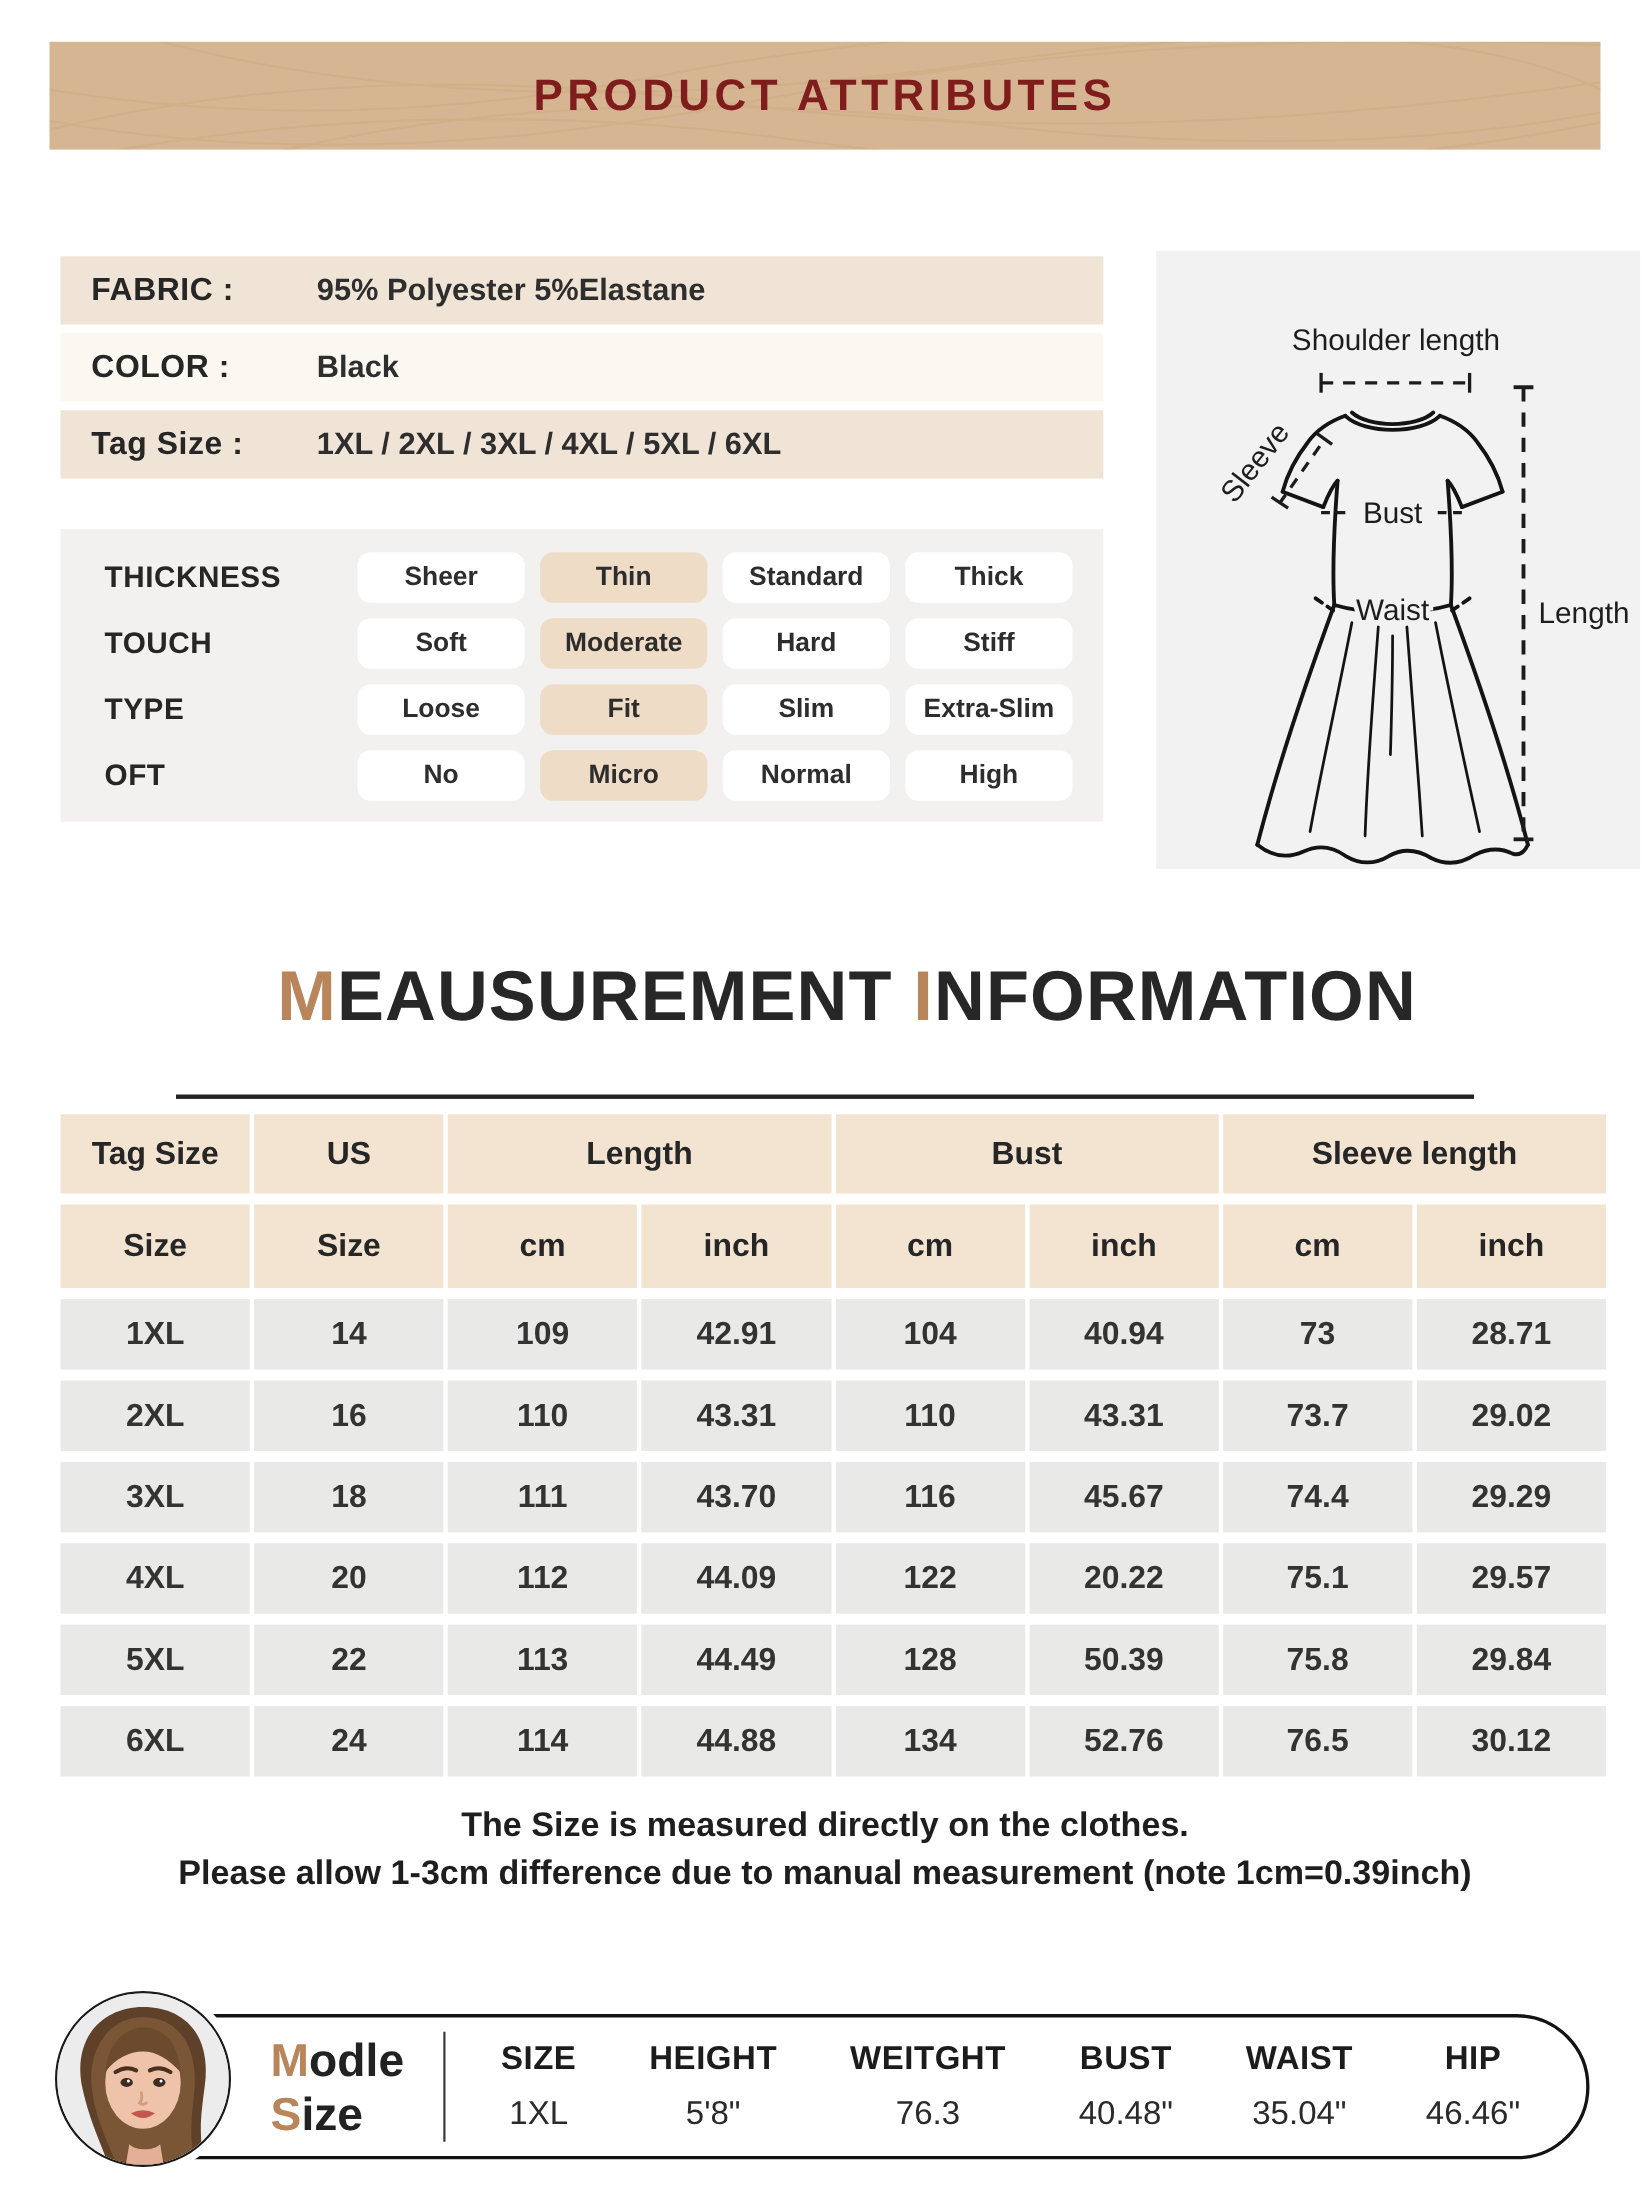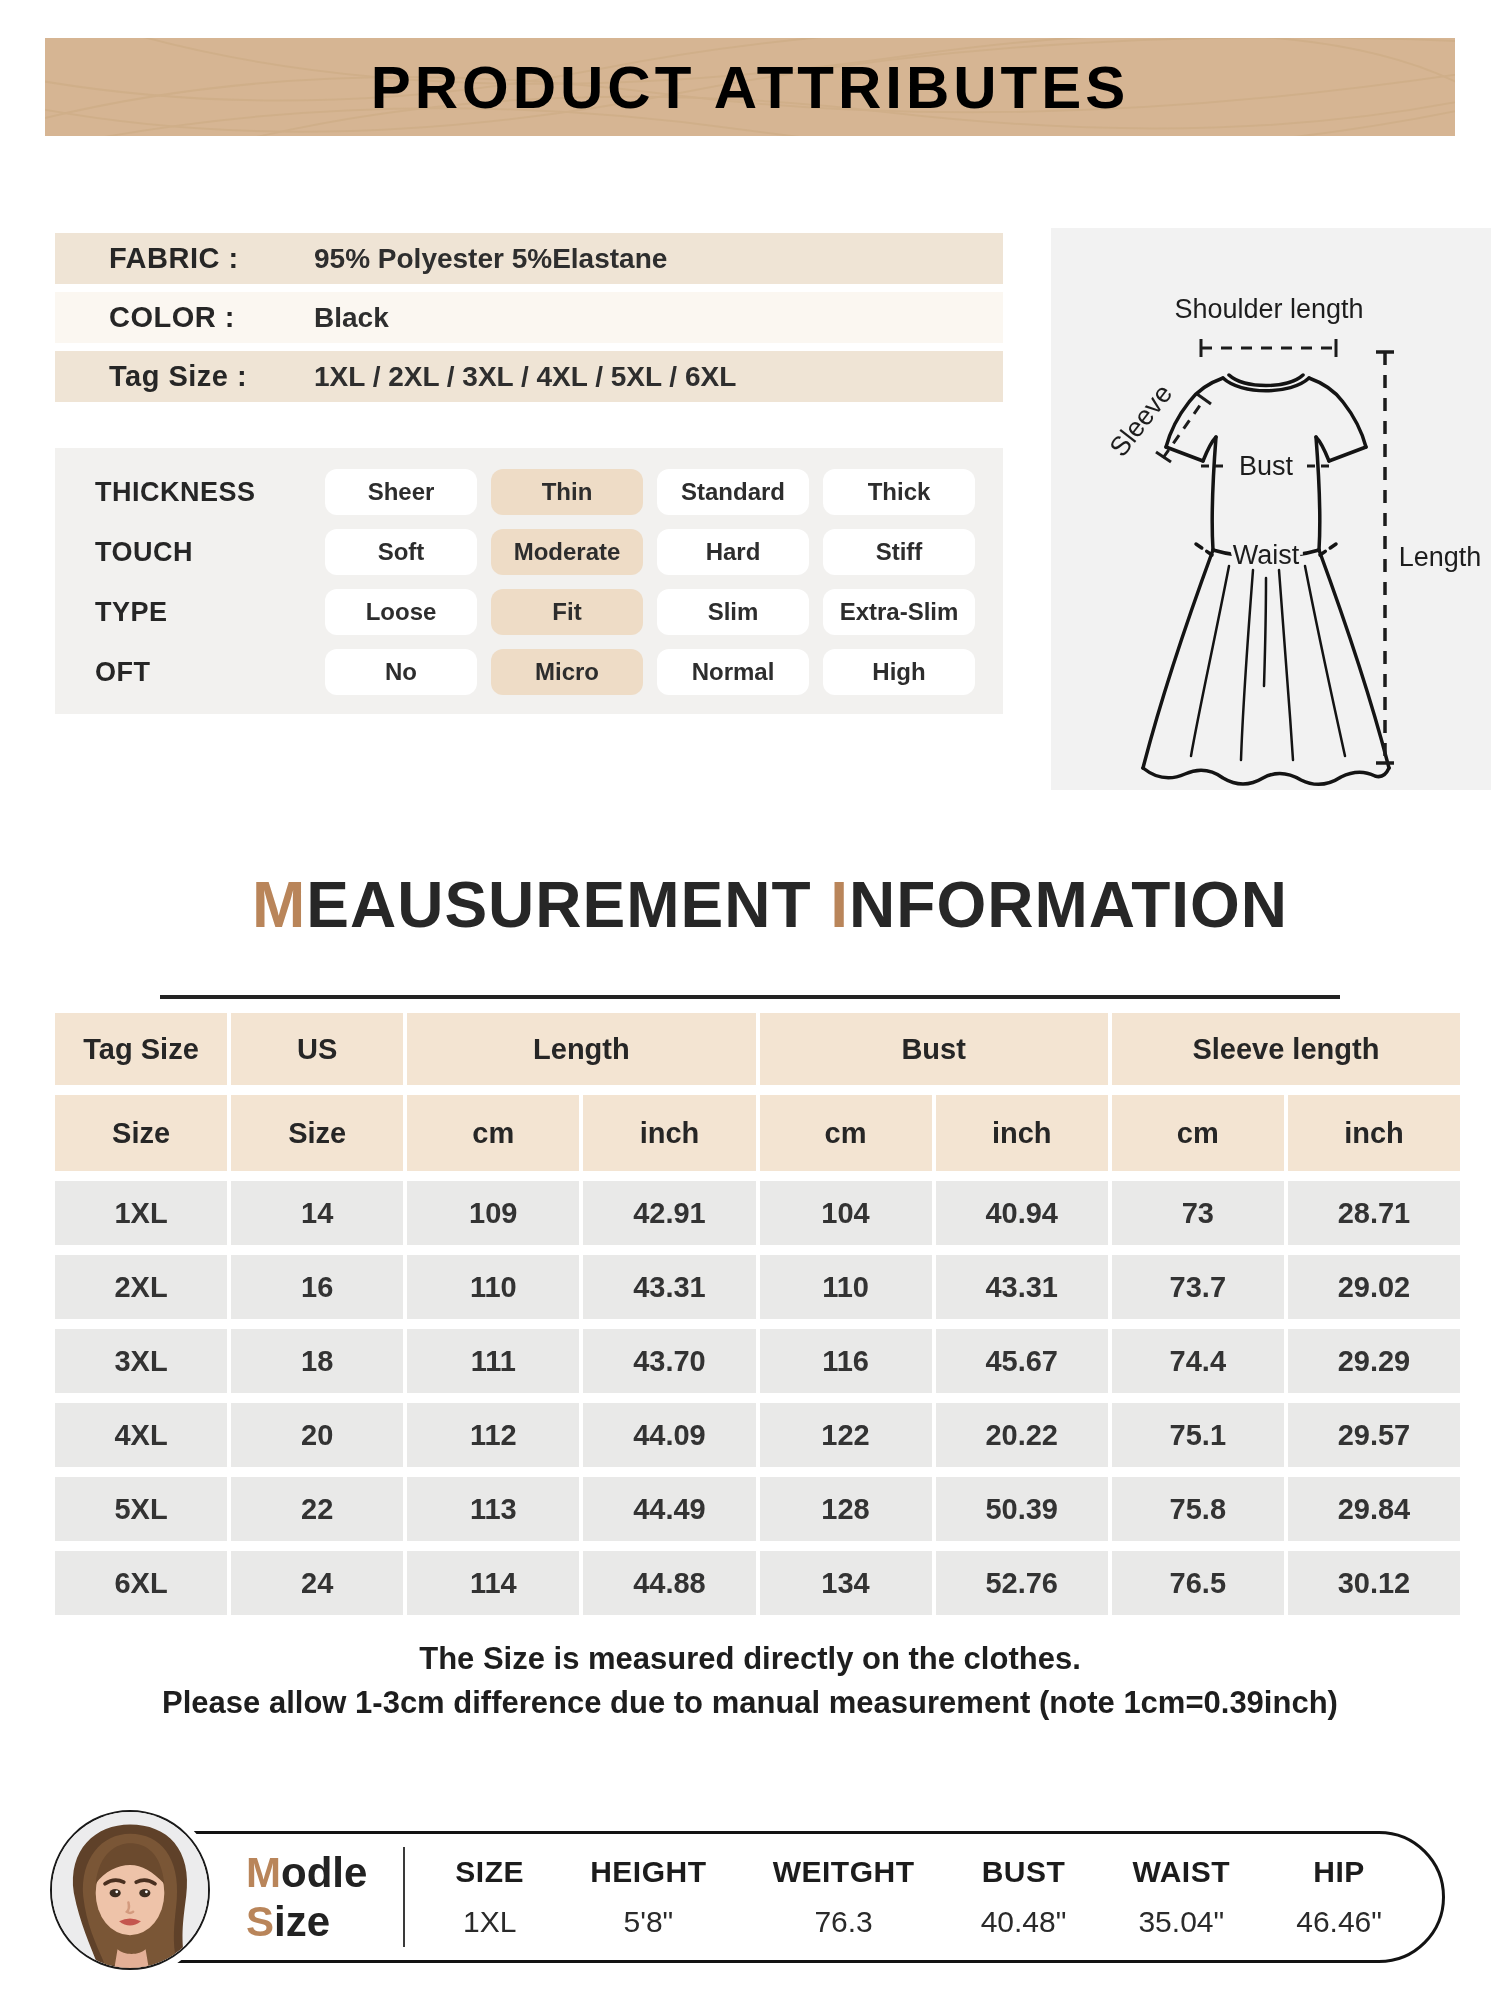--- a/index.html
+++ b/index.html
@@ -5,25 +5,25 @@
   * { box-sizing: border-box; }
   html,body { margin:0; padding:0; }
   body {
     width:1500px; height:2000px; background:#ffffff; overflow:hidden;
     font-family:"Liberation Sans","DejaVu Sans",sans-serif; color:#262626;
   }
   
   .banner { position:relative; margin:38px 45px 0 45px; height:98px; background:#d6b593;
     display:flex; align-items:center; justify-content:center; overflow:hidden; }
   .banner svg.texture { position:absolute; left:0; top:0; width:100%; height:100%; }
-  .banner h1 { position:relative; margin:0; color:#000000; font-size:60px; font-weight:bold; letter-spacing:4px; }
+  .banner h1 { position:relative; margin:0; color:#7f1d1d; font-size:40px; font-weight:bold; letter-spacing:4px; }
   
   .content { display:flex; margin:92px 15px 0 55px; gap:48px; }
   .specs-col { width:955px; padding-top:5px; }
-  .spec-row { height:51px; margin-bottom:8px; display:flex; align-items:center; padding-left:54px; }
+  .spec-row { height:62px; margin-bottom:8px; display:flex; align-items:center; padding-left:28px; }
   .spec-row.beige { background:#efe4d5; }
   .spec-row.light { background:#fbf7f1; }
   .spec-label { width:205px; font-size:29px; font-weight:bold; color:#262626; letter-spacing:.5px; }
   .spec-value { font-size:28px; font-weight:bold; color:#2e2e2e; }
   .matrix { margin-top:46px; background:#f2f1ef; padding:24px 28px 22px 40px; }
   .mrow { display:flex; align-items:center; height:40px; margin-bottom:20px; }
   .mrow:last-child { margin-bottom:0; }
   .mlabel { width:230px; font-size:27px; font-weight:bold; color:#262626; letter-spacing:.5px; }
   .mopts { display:grid; grid-template-columns:repeat(4,152px); gap:14px; }
   .pill { height:46px; border-radius:12px; background:#ffffff; display:flex; align-items:center;

